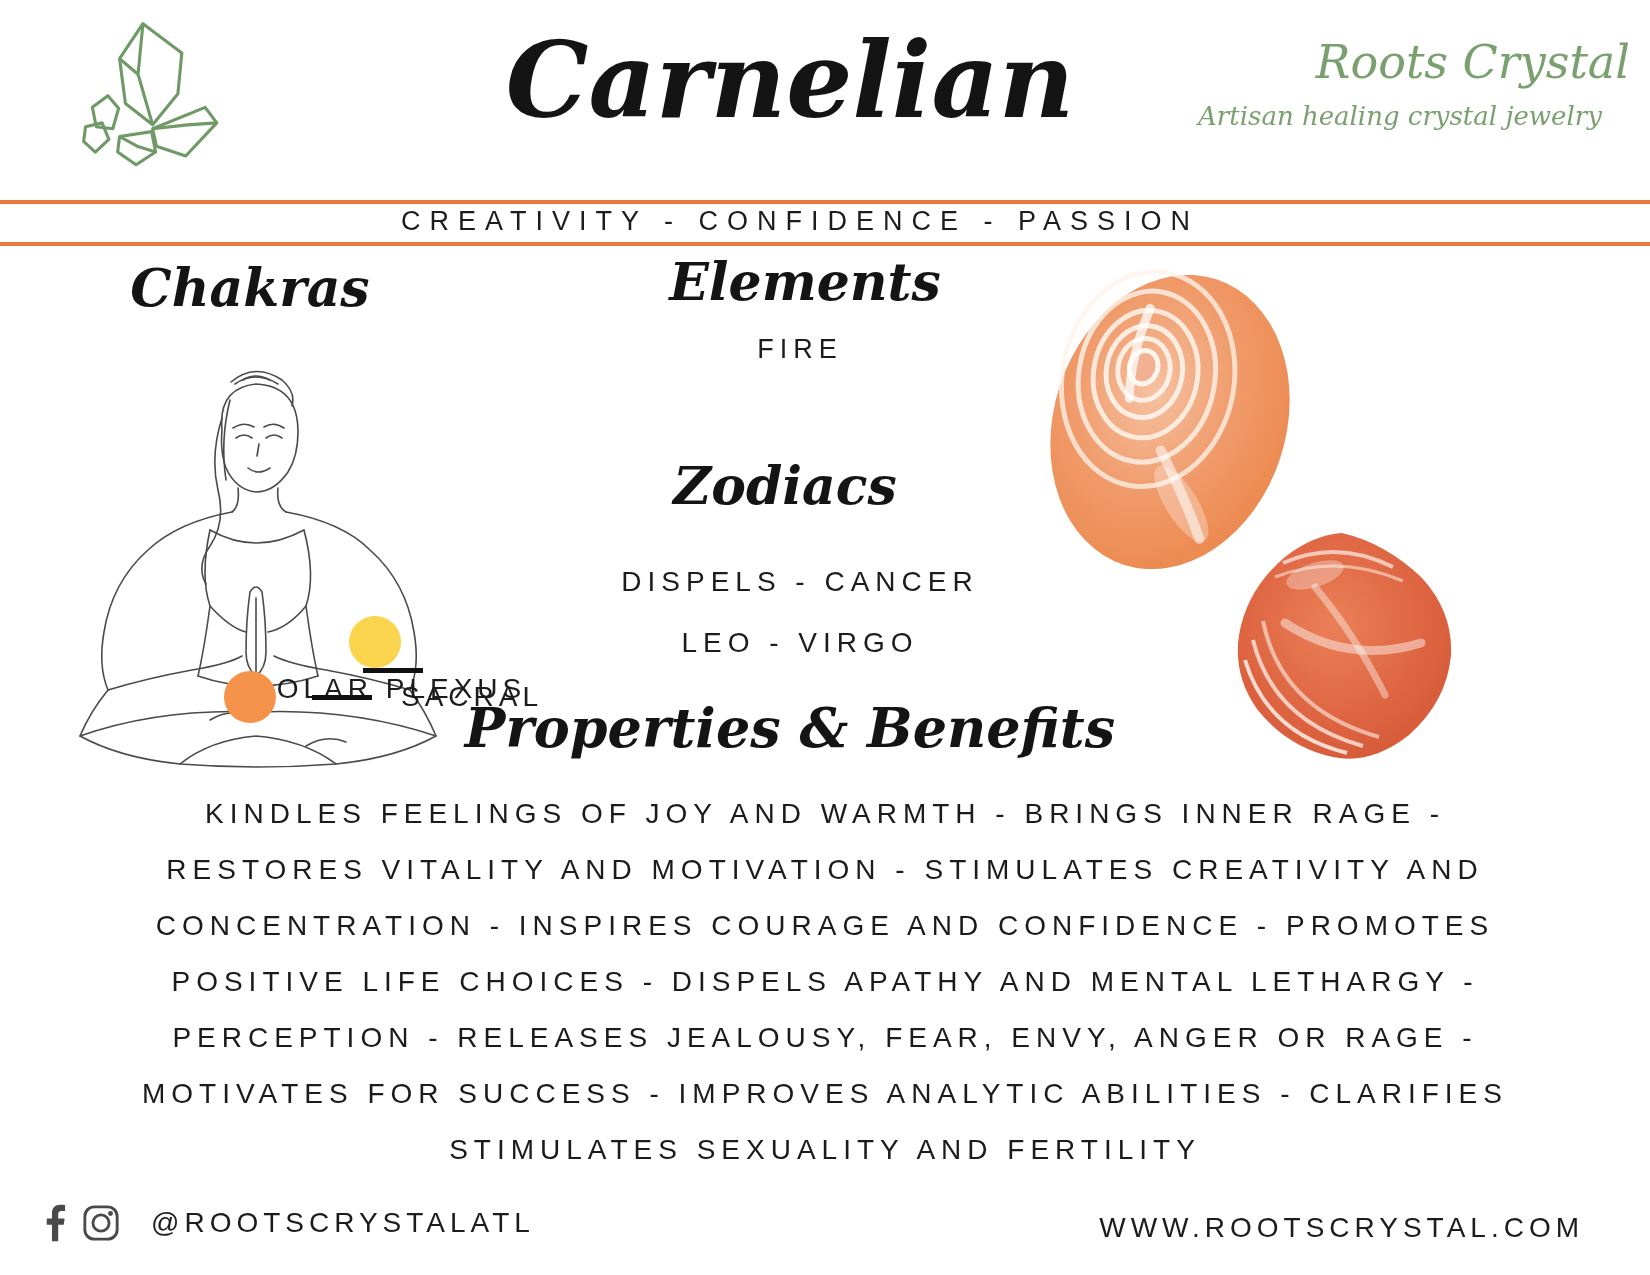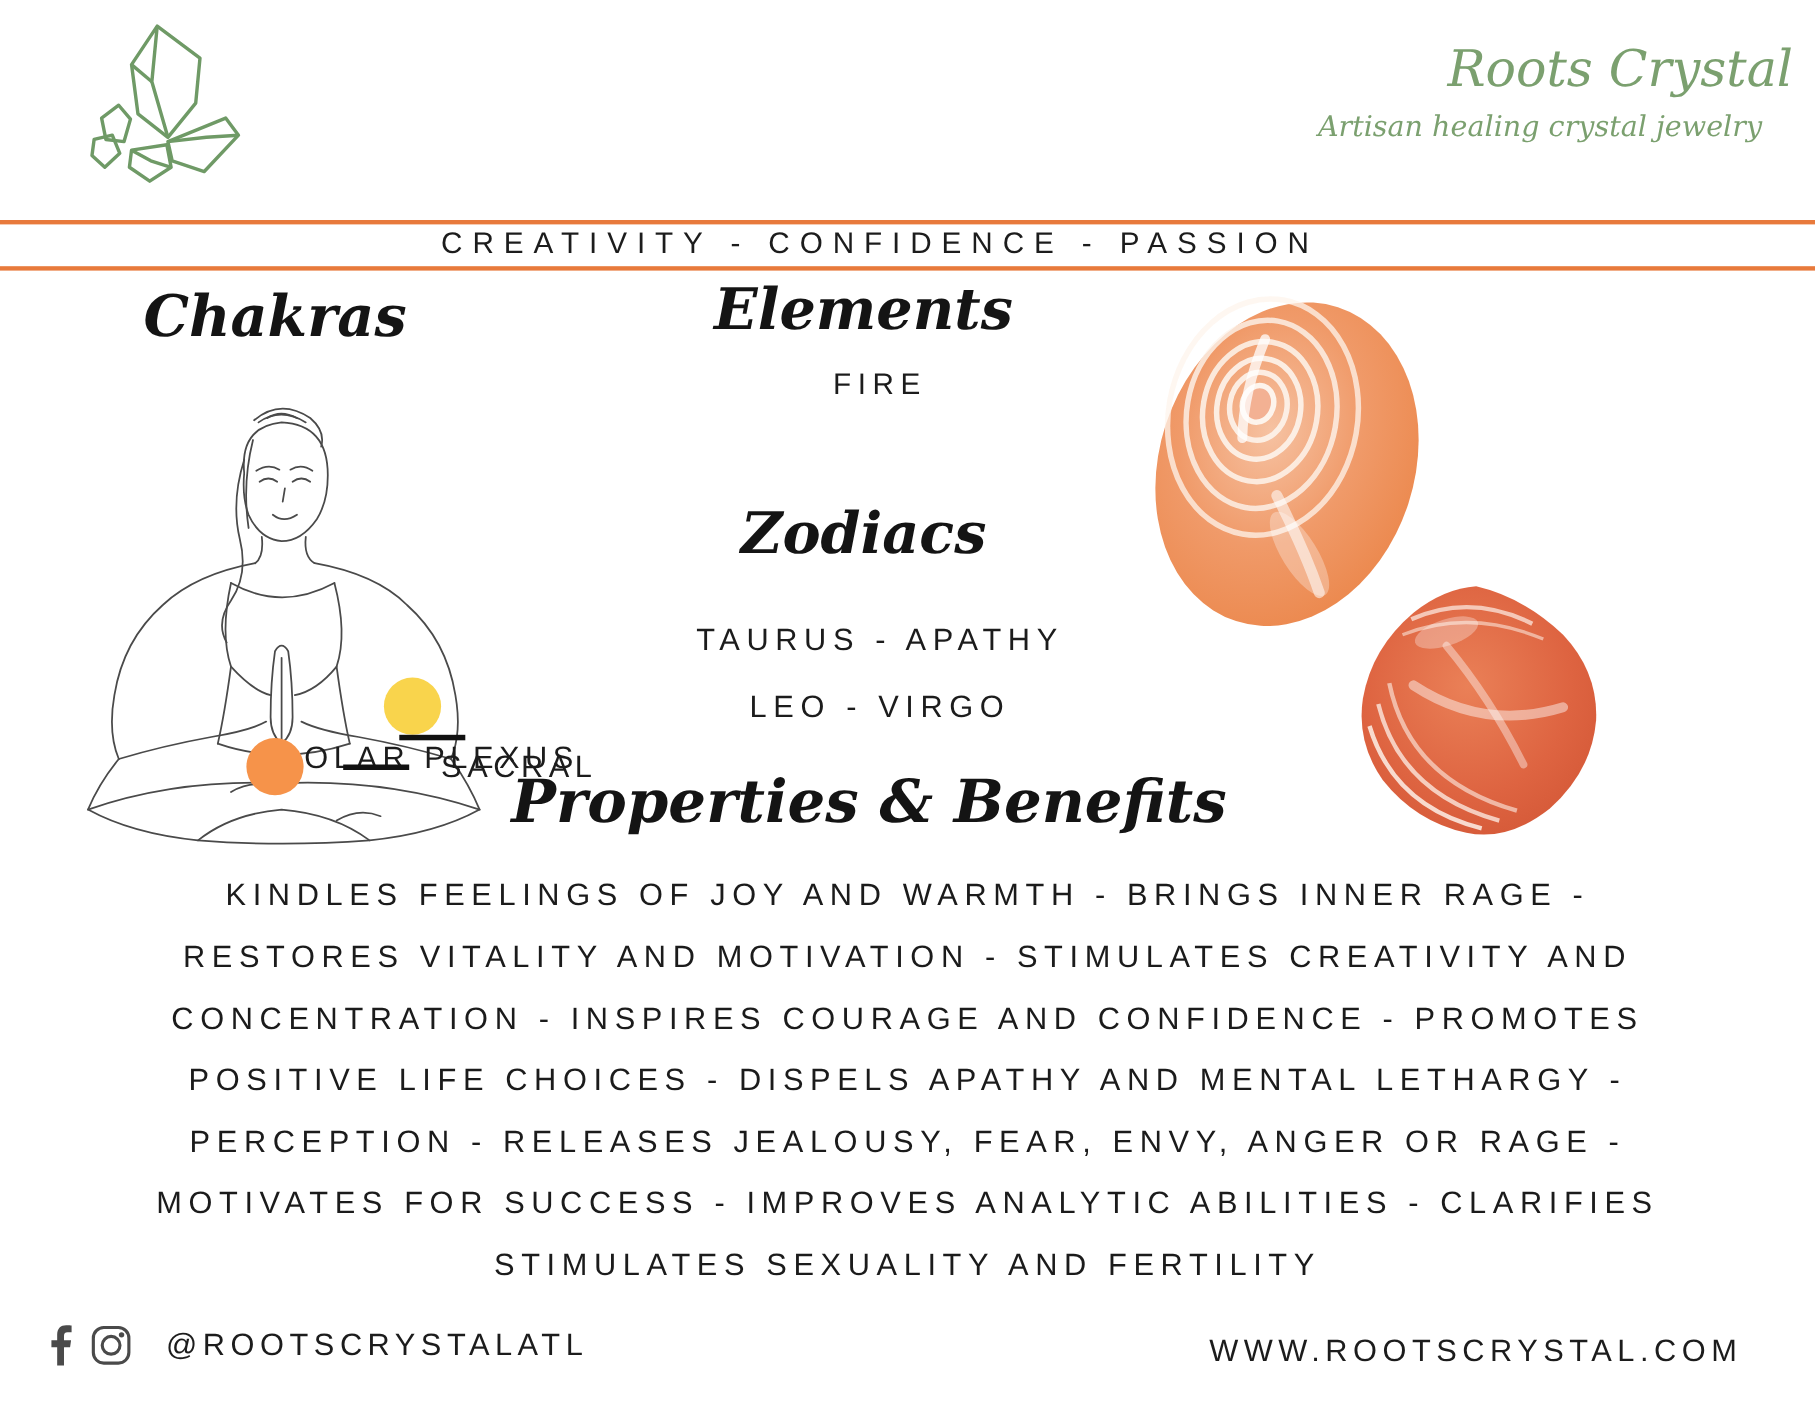--- a/index.html
+++ b/index.html
@@ -24,21 +24,21 @@
     color:#7ba06f;font-size:46px;line-height:1.15;white-space:nowrap;text-align:right;
   }
   .brand-tagline{
     font-family:"DejaVu Serif",serif;font-style:italic;font-weight:400;
     color:#7ba06f;font-size:26px;margin-top:12px;white-space:nowrap;
   }
   .rule{left:0;width:1650px;height:4px;background:#e87a3c;}
   .keywords{left:0;top:206px;width:1570px;text-align:center;font-size:27px;letter-spacing:9px;}
   .section-heading{font-size:52px;line-height:60px;}
   .chakras-heading{left:120px;top:258px;width:260px;}
-  .elements-heading{left:585px;top:252px;width:400px;}
+  .elements-heading{left:605px;top:252px;width:400px;}
   .fire-text{left:585px;top:334px;width:400px;text-align:center;font-size:27px;}
   .zodiacs-heading{left:585px;top:456px;width:400px;}
   .zodiac-line1{left:535px;top:566px;width:500px;text-align:center;font-size:28px;}
   .zodiac-line2{left:585px;top:627px;width:400px;text-align:center;font-size:28px;}
   .chakra-row{display:flex;align-items:center;height:52px;}
   .chakra-dot{width:52px;height:52px;border-radius:50%;flex:0 0 auto;}
   .chakra-line{width:60px;height:5px;background:#111;margin-left:36px;flex:0 0 auto;}
   .chakra-label{margin-left:14px;font-size:28px;letter-spacing:5px;}
   .row-solar{left:224px;top:616px;flex-direction:column;}
   .row-sacral{left:224px;top:671px;}
@@ -66,35 +66,36 @@
       <path d="M83,62 L64,46"></path>
       <path d="M98,118 L152,96 L164,112 L132,146 L102,136 Z"></path>
       <path d="M98,118 L134,114 L164,112"></path>
       <path d="M36,96 L52,84 L63,97 L57,118 L40,116 Z"></path>
       <path d="M29,116 L46,112 L53,129 L39,142 L27,131 Z"></path>
       <path d="M64,126 L97,121 L101,142 L81,155 L62,142 Z"></path>
       <path d="M64,126 L82,136 L101,142"></path>
     </svg>
   </div>
 
+  <div class="abs script page-title">Carnelian</div>
 
   <div class="abs brand-block">
     <div class="brand-name">Roots Crystal</div>
     <div class="brand-tagline">Artisan healing crystal jewelry</div>
   </div>
 
   <div class="abs rule" style="top: 200px; background: rgb(232, 122, 60);"></div>
   <div class="abs caps keywords">CREATIVITY - CONFIDENCE - PASSION</div>
   <div class="abs rule" style="top: 242px; background: rgb(232, 122, 60);"></div>
 
   <div class="abs script section-heading chakras-heading">Chakras</div>
   <div class="abs script section-heading elements-heading">Elements</div>
   <div class="abs caps fire-text">FIRE</div>
   <div class="abs script section-heading zodiacs-heading">Zodiacs</div>
-  <div class="abs caps zodiac-line1">TAURUS - APATHY</div>
+  <div class="abs caps zodiac-line1">DISPELS - CANCER</div>
   <div class="abs caps zodiac-line2">LEO - VIRGO</div>
 
   <div class="abs" style="left:60px;top:360px;width:400px;height:415px;">
     <svg width="400" height="415" viewBox="0 0 400 415" fill="none" stroke="#4a4a4a" stroke-width="1.6" stroke-linecap="round" stroke-linejoin="round">
       <path d="M171,22 Q195,2 222,20 Q236,32 232,46"></path>
       <path d="M175,24 Q195,10 218,24"></path>
       <path d="M183,20 Q195,12 210,20"></path>
       <path d="M162,70 Q158,28 196,24 Q238,26 238,72 Q238,96 228,112 Q214,132 196,132 Q176,130 166,108 Q160,92 162,70"></path>
       <path d="M162,58 Q150,96 158,130 Q166,162 150,186 Q136,206 146,224"></path>
       <path d="M170,40 Q160,80 166,120"></path>

